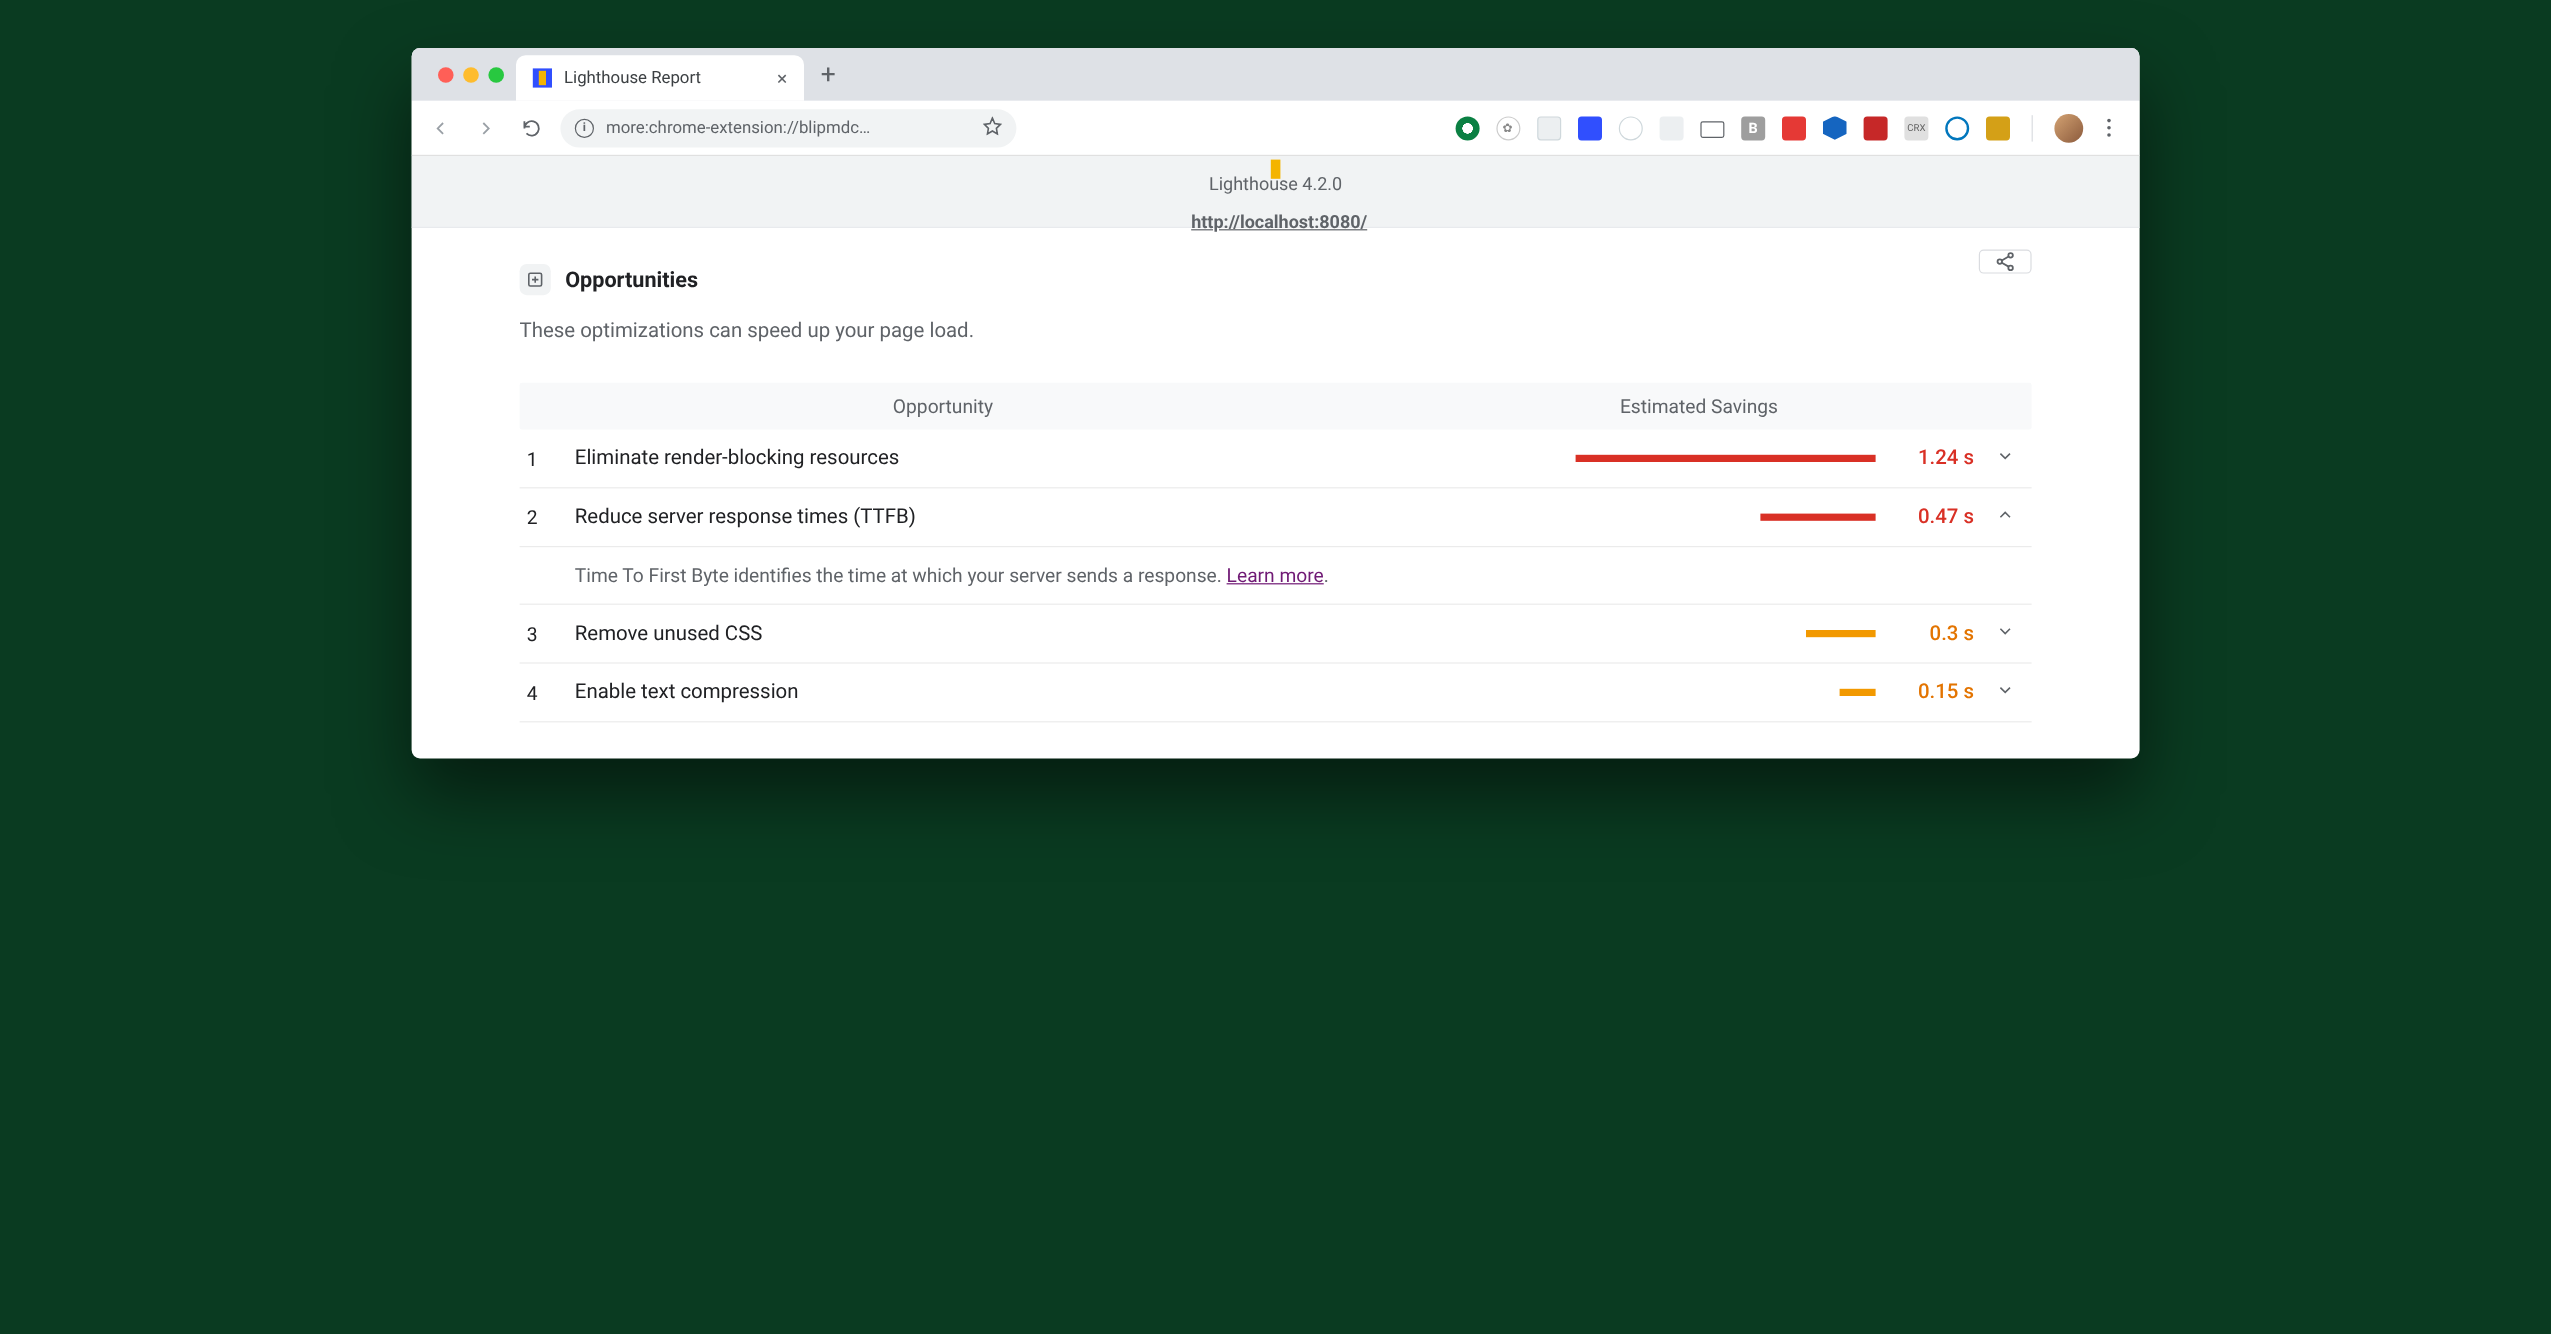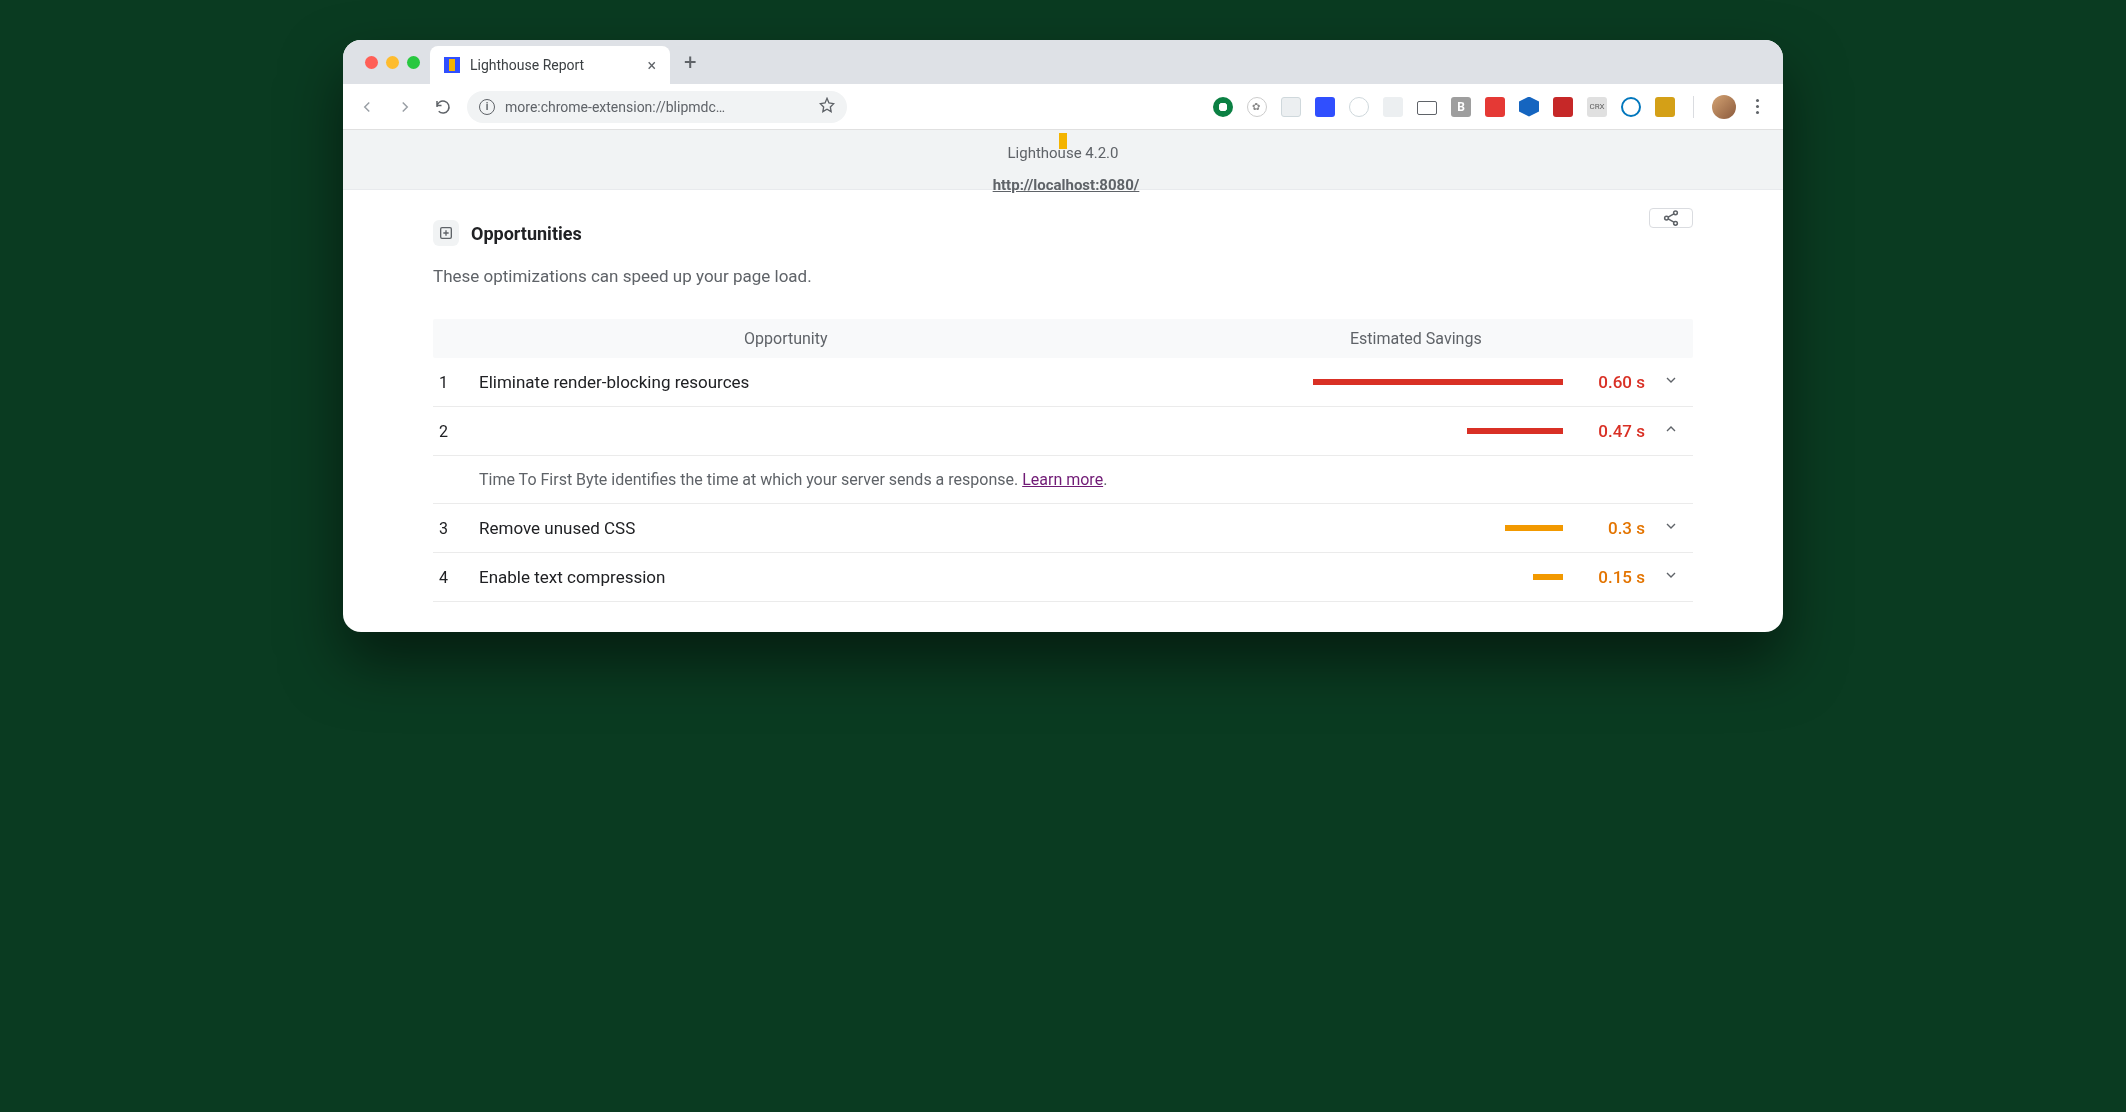--- a/index.html
+++ b/index.html
@@ -8,21 +8,21 @@
   background: #0a3b21;
   display: flex;
   justify-content: center;
   align-items: flex-start;
   padding: 40px 50px;
   min-height: 100vh;
 }
 .window {
   width: 1440px;
   background: #fff;
-  border-radius: 18px;
+  border-radius: 7px;
   box-shadow: 0 30px 60px rgba(0,0,0,0.5);
   overflow: hidden;
 }
 .tabbar {
   background: #dee1e6;
   display: flex;
   align-items: center;
   height: 44px;
   padding-left: 12px;
 }
@@ -198,28 +198,29 @@
     <div class="col-hdrs">
       <div class="c1">Opportunity</div>
       <div class="c2">Estimated Savings</div>
     </div>
     <div id="rows">
         <div class="row">
           <div class="num">1</div>
           <div class="label">Eliminate render-blocking resources</div>
           <div class="barzone">
             <div class="bar red" style="width:250px"></div>
-            <div class="saving red">0.60 s</div>
+            <div class="saving red">1.24 s</div>
             <div class="chev"><svg viewBox="0 0 24 24" fill="none" stroke="#5f6368" stroke-width="2">
                 <path d="M6 9l6 6 6-6"></path>
               </svg></div>
           </div>
         </div>
         <div class="row">
           <div class="num">2</div>
+          <div class="label">Reduce server response times (TTFB)</div>
           <div class="barzone">
             <div class="bar red" style="width:96px"></div>
             <div class="saving red">0.47 s</div>
             <div class="chev"><svg viewBox="0 0 24 24" fill="none" stroke="#5f6368" stroke-width="2">
                 <path d="M6 15l6-6 6 6"></path>
               </svg></div>
           </div>
         </div>
         <div class="detail">Time To First Byte identifies the time at which your server sends a response. <a>Learn more</a>.</div>
         <div class="row">

